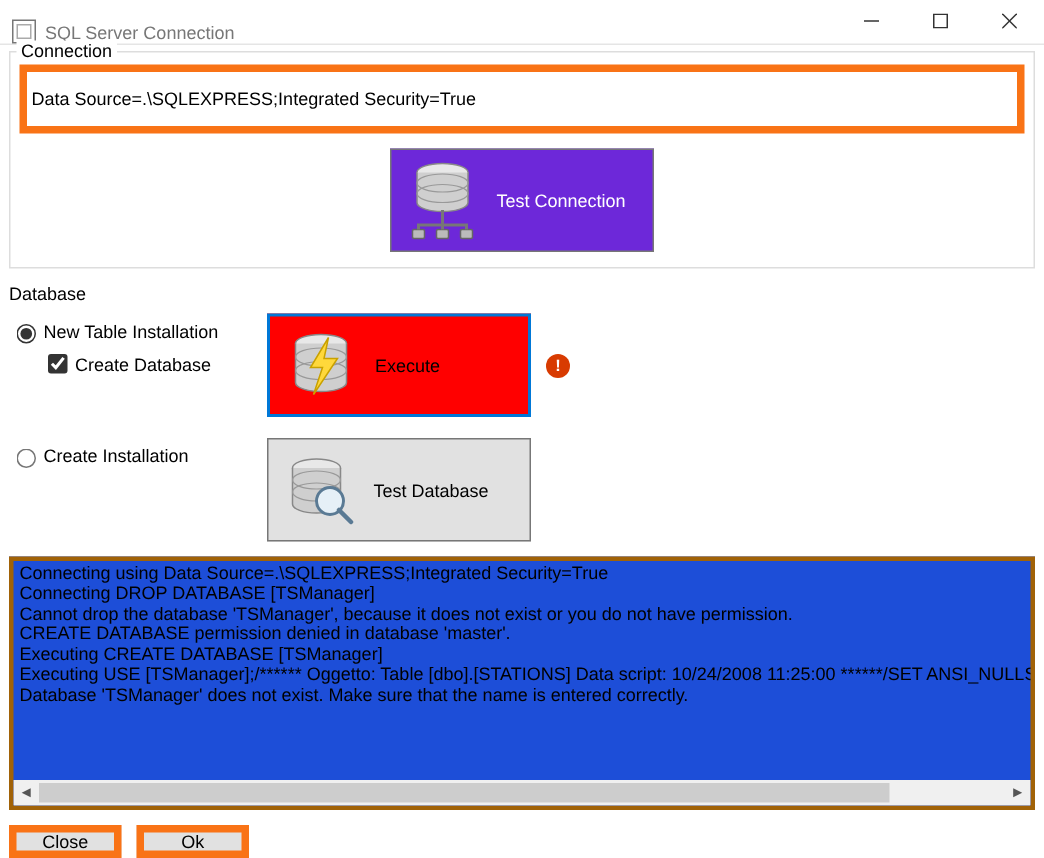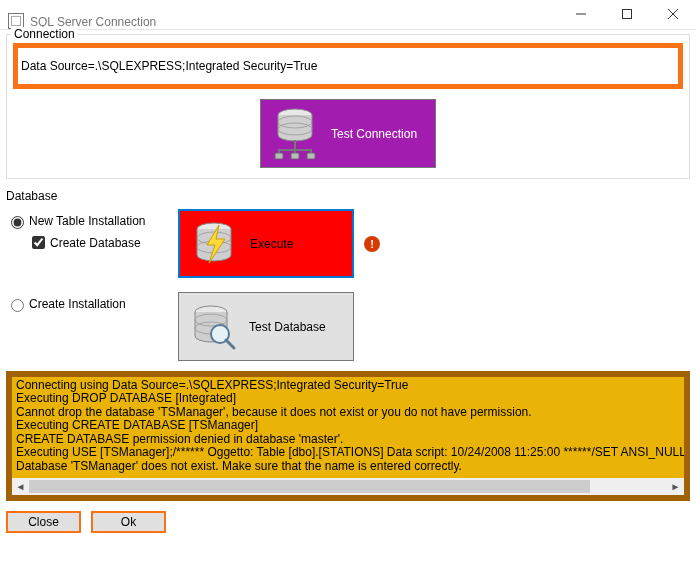--- a/index.html
+++ b/index.html
@@ -19,45 +19,45 @@
   
   .group { border:1px solid #ddd; margin-top:4px; padding:8px 6px 6px 6px; position:relative; }
   .group .legend { position:absolute; top:-8px; left:4px; background:#fff; padding:0 3px; font-size:12px; color:#000; }
   .group.noborder { border:none; padding:0; }
 
   .conn-input { width:100%; height:19px; border:5px solid #f97316; padding:18px 3px; font-size:12px; font-family:inherit; }
 
   .btn-row { display:flex; justify-content:center; margin-top:10px; }
 
   .bigbtn { width:176px; height:69px; border:1px solid #777; display:flex; align-items:center; padding:0 6px; cursor:pointer; background:#e1e1e1; }
-  .bigbtn.green { background:#a21caf; color:#fff; }
+  .bigbtn.green { background:#6d28d9; color:#fff; }
   .bigbtn.green .label { color:#fff; }
   .bigbtn.red { background:#ff0000; border:2px solid #0078d7; }
   .bigbtn .label { font-size:12px; color:#000; margin-left:8px; }
   .bigbtn .iconwrap { width:56px; height:56px; display:flex; align-items:center; justify-content:center; }
 
   .dbsection { display:flex; align-items:flex-start; }
   .dbleft { width:172px; padding-top:4px; }
   .dbright { flex:1; display:flex; align-items:center; }
 
   .radio-row, .check-row { display:flex; align-items:center; margin-bottom:4px; cursor:pointer; }
   .radio-row input, .check-row input { margin-right:5px; accent-color:#333; cursor:pointer; }
   .check-row { margin-left:22px; margin-top:2px; }
 
   .erricon { width:16px; height:16px; border-radius:50%; background:#d83b01; margin-left:10px; display:flex; align-items:center; justify-content:center; color:#fff; font-weight:bold; font-size:11px; }
 
-  .logbox { border:6px solid #a16207; margin-top:10px; height:130px; position:relative; overflow:hidden; background:#eab308; }
+  .logbox { border:3px solid #a16207; margin-top:10px; height:169px; position:relative; overflow:hidden; background:#1d4ed8; }
   .logcontent { padding:2px 4px; font-size:12px; line-height:1.12; white-space:nowrap; height:122px; overflow:hidden; }
   .hscroll { position:absolute; bottom:0; left:0; right:0; height:17px; background:#f0f0f0; display:flex; align-items:center; }
   .hscroll .arrow { width:17px; height:17px; background:#f0f0f0; display:flex; align-items:center; justify-content:center; cursor:pointer; font-size:10px; color:#555; }
   .hscroll .track { flex:1; height:17px; background:#f0f0f0; position:relative; }
   .hscroll .thumb { position:absolute; left:0; top:2px; height:13px; width:88%; background:#cdcdcd; }
 
   .footer { display:flex; padding:10px 6px; gap:10px; }
-  .btn { width:75px; height:22px; background:#e1e1e1; border:2px solid #f97316; cursor:pointer; font-size:12px; display:flex; align-items:center; justify-content:center; }
+  .btn { width:75px; height:22px; background:#e1e1e1; border:5px solid #f97316; cursor:pointer; font-size:12px; display:flex; align-items:center; justify-content:center; }
 </style>
 </head>
 <body>
 
 <div class="titlebar">
   <div class="appicon"></div>
   <div class="title">SQL Server Connection</div>
   <div class="tbtn">
     <svg width="10" height="10">
         <line x1="0" y1="5" x2="10" y2="5" stroke-width="1"></line>
@@ -156,24 +156,24 @@
           </div>
           <span class="label">Test Database</span>
         </div>
       </div>
     </div>
   </div>
 
   <div class="logbox">
     <div class="logcontent" id="logcontent">
         <div>Connecting using Data Source=.\SQLEXPRESS;Integrated Security=True</div>
-        <div>Executing DROP DATABASE [Integrated]</div>
+        <div>Connecting DROP DATABASE [TSManager]</div>
         <div>Cannot drop the database 'TSManager', because it does not exist or you do not have permission.</div>
+        <div>CREATE DATABASE permission denied in database 'master'.</div>
         <div>Executing CREATE DATABASE [TSManager]</div>
-        <div>CREATE DATABASE permission denied in database 'master'.</div>
         <div>Executing USE [TSManager];/****** Oggetto:  Table [dbo].[STATIONS]    Data script: 10/24/2008 11:25:00 ******/SET ANSI_NULLS ON;SET QUOTED_IDENTIFIER ON;</div>
         <div>Database 'TSManager' does not exist. Make sure that the name is entered correctly.</div>
       </div>
     <div class="hscroll">
       <div class="arrow">◄</div>
       <div class="track">
         <div class="thumb"></div>
       </div>
       <div class="arrow">►</div>
     </div>

